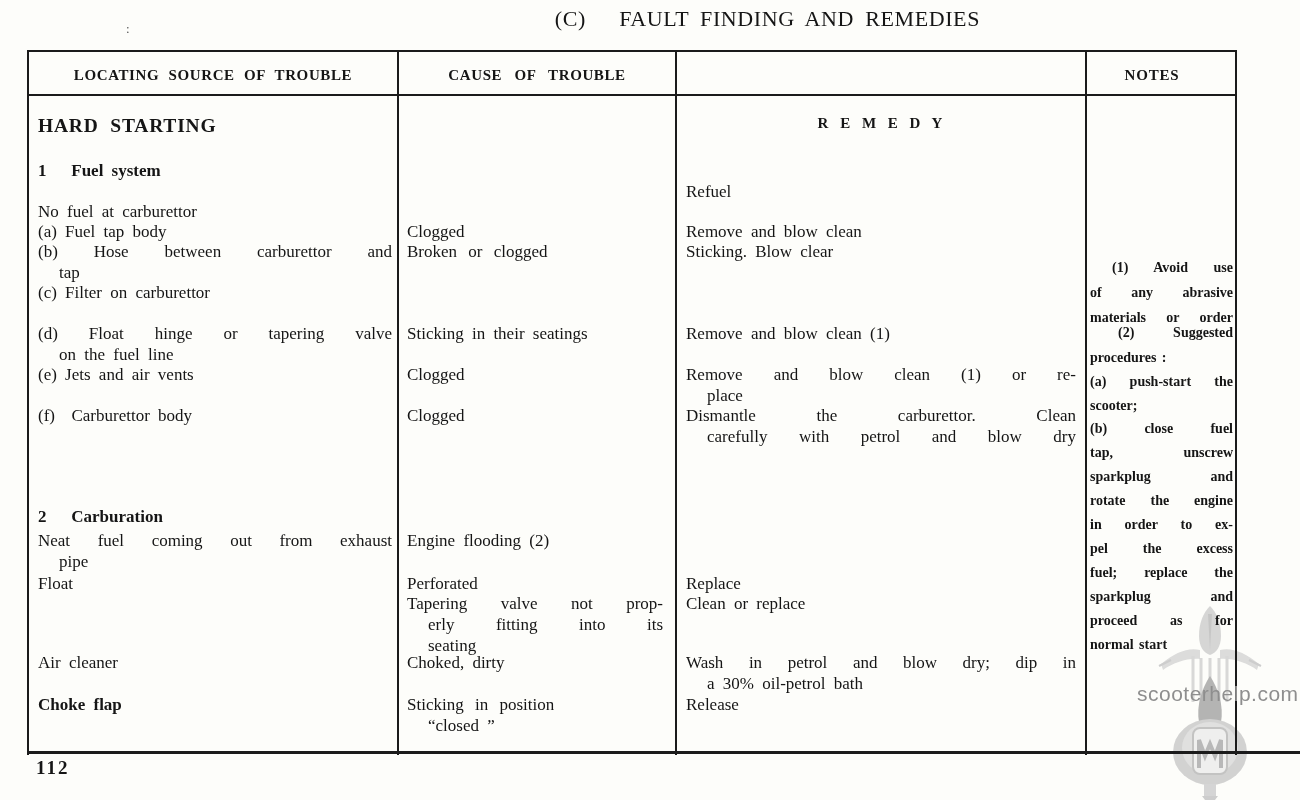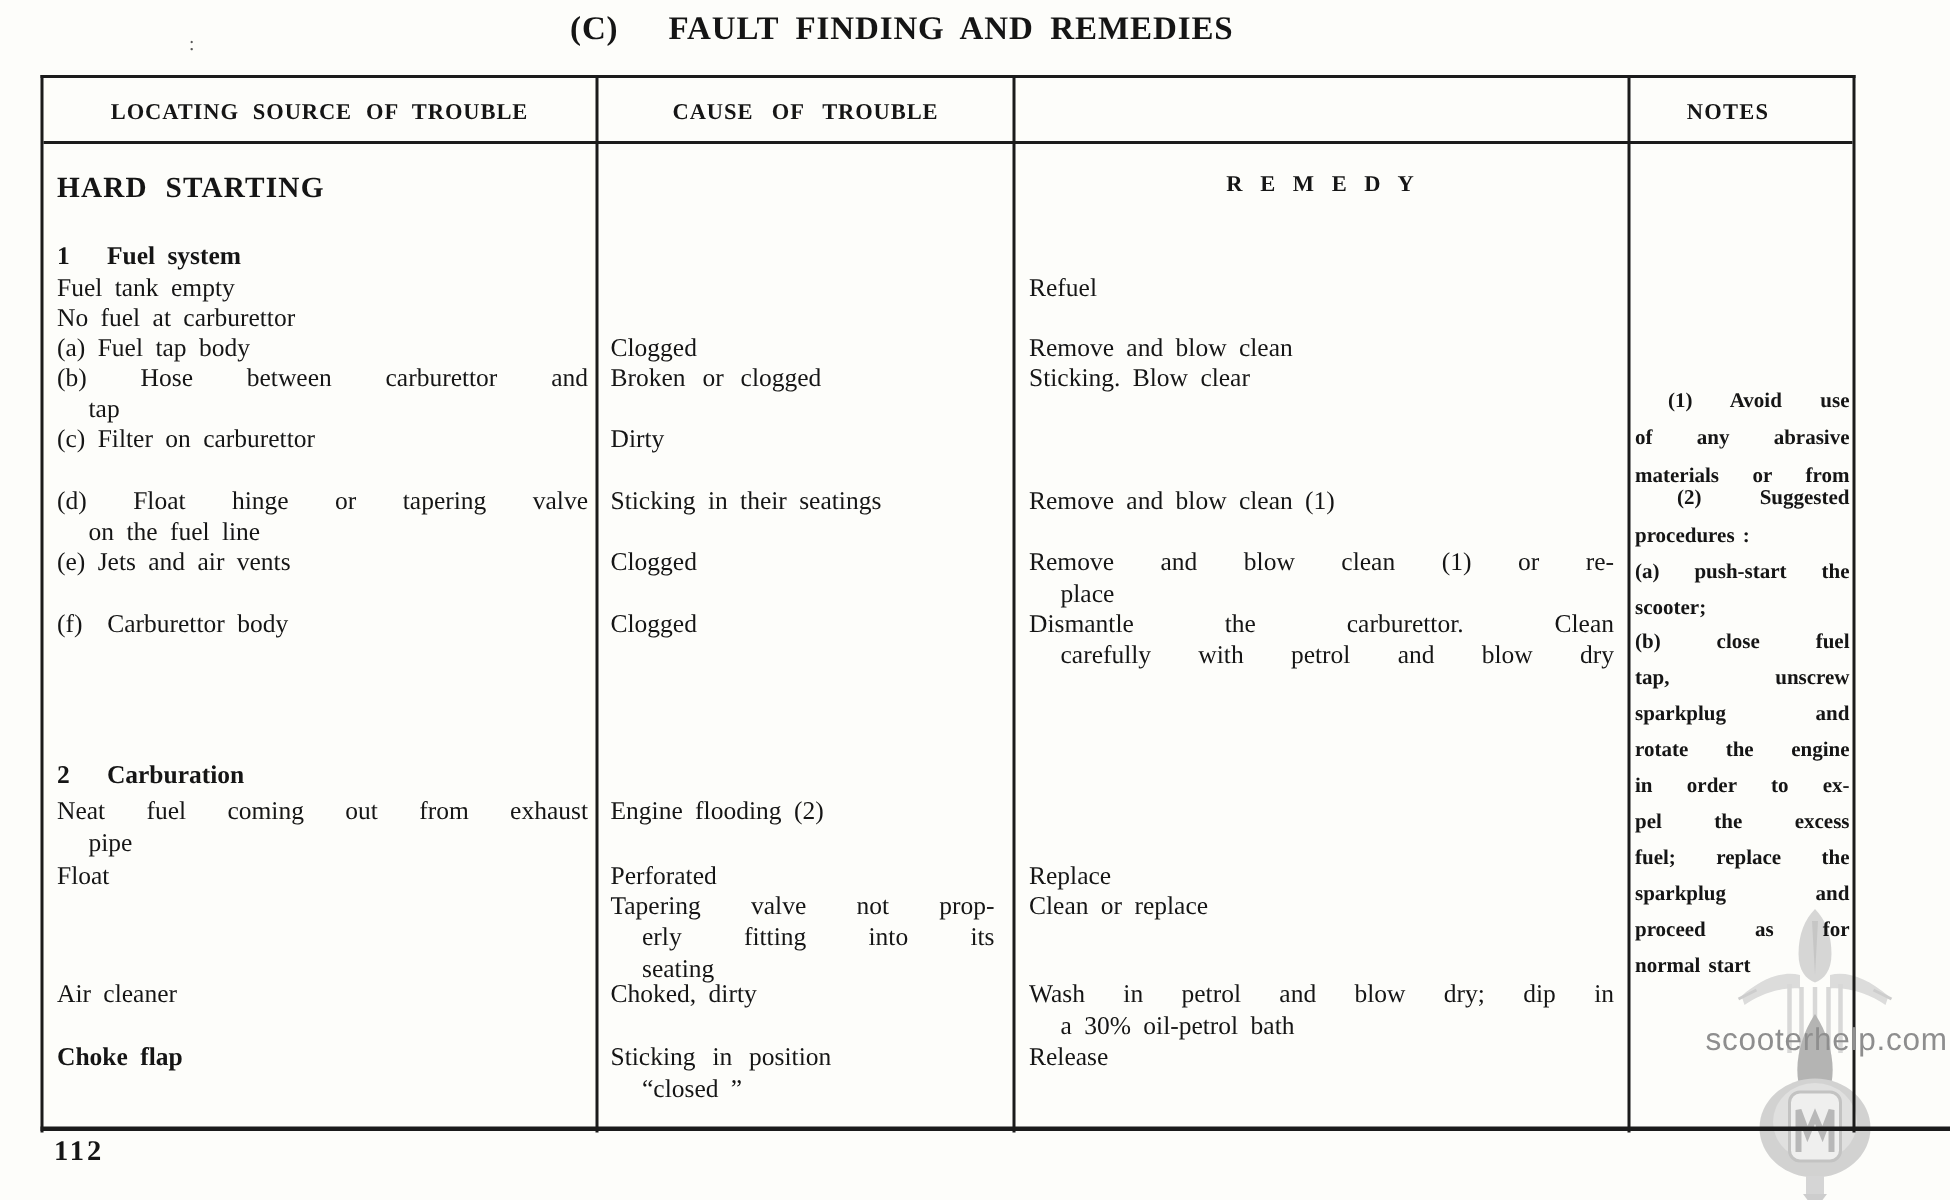--- a/index.html
+++ b/index.html
@@ -1,19 +1,19 @@
 <!DOCTYPE html>
 <html><head>
 <meta charset="utf-8">
 <style>
   html,body{margin:0;padding:0;background:#fff;}
   .page{position:relative;width:1300px;height:800px;background:#fdfdfa;overflow:hidden;
         font-family:"Liberation Serif","DejaVu Serif",serif;color:#151515;}
-  .title{position:absolute;left:380px;top:6px;width:600px;text-align:left;
-         font-size:22px;font-weight:700;letter-spacing:.6px;word-spacing:5px;}
+  .title{position:absolute;left:380px;top:6px;width:600px;text-align:right;
+         font-size:22px;font-weight:400;letter-spacing:.6px;word-spacing:5px;}
   .artifact{position:absolute;left:126px;top:21px;font-size:13px;color:#555;}
   
   .tbl{position:absolute;left:27px;top:50px;width:1206px;height:703px;
        border:2.5px solid #1b1b1b;border-bottom:none;z-index:2;}
   .bottomline{position:absolute;left:27px;top:751px;width:1273px;height:2.5px;background:#1b1b1b;z-index:3;}
   .vd{position:absolute;top:0;bottom:0;width:2px;background:#1b1b1b;}
   .hd-line{position:absolute;left:0;right:0;top:42px;height:2px;background:#1b1b1b;}
   .hcell{position:absolute;top:15px;text-align:center;font-weight:700;font-size:15px;letter-spacing:.6px;}
   .h1{left:0;width:368px;word-spacing:5px;}
   .h2{left:370px;width:276px;word-spacing:8px;}
@@ -79,21 +79,20 @@
 
     <div class="hcell h1">LOCATING SOURCE OF TROUBLE</div>
     <div class="hcell h2">CAUSE OF TROUBLE</div>
     <div class="hcell h3">R E M E D Y</div>
     <div class="hcell h4">NOTES</div>
 
     <div style="position:absolute;left:0;top:44px;right:0;bottom:0;">
 
       <div class="entry c1 head" style="top:19px">HARD STARTING</div>
       <div class="entry c1 bold" style="top:64px">1&nbsp;&nbsp; Fuel system</div>
-      <div class="entry c1" style="top:85px">Fuel tank empty</div>
       <div class="entry c1" style="top:105px">No fuel at carburettor</div>
       <div class="entry c1" style="top:125px">(a) Fuel tap body</div>
       <div class="entry c1" style="top:145px">
         <div class="j">(b) Hose between carburettor and</div>
         <div class="ind">tap</div>
       </div>
       <div class="entry c1" style="top:186px">(c) Filter on carburettor</div>
       <div class="entry c1" style="top:227px">
         <div class="j">(d) Float hinge or tapering valve</div>
         <div class="ind">on the fuel line</div>
@@ -104,21 +103,20 @@
       <div class="entry c1" style="top:434px">
         <div class="j">Neat fuel coming out from exhaust</div>
         <div class="ind">pipe</div>
       </div>
       <div class="entry c1" style="top:477px">Float</div>
       <div class="entry c1" style="top:556px">Air cleaner</div>
       <div class="entry c1 bold" style="top:598px">Choke flap</div>
 
       <div class="entry c2" style="top:125px">Clogged</div>
       <div class="entry c2 ws" style="top:145px">Broken or clogged</div>
-      <div class="entry c2" style="top:186px">Dirty</div>
       <div class="entry c2" style="top:227px">Sticking in their seatings</div>
       <div class="entry c2" style="top:268px">Clogged</div>
       <div class="entry c2" style="top:309px">Clogged</div>
       <div class="entry c2" style="top:434px">Engine flooding (2)</div>
       <div class="entry c2" style="top:477px">Perforated</div>
       <div class="entry c2" style="top:497px">
         <div class="j">Tapering valve not prop-</div>
         <div class="j ind">erly fitting into its</div>
         <div class="ind">seating</div>
       </div>
@@ -144,21 +142,21 @@
       <div class="entry c3" style="top:497px">Clean or replace</div>
       <div class="entry c3" style="top:556px">
         <div class="j">Wash in petrol and blow dry; dip in</div>
         <div class="ind">a 30% oil-petrol bath</div>
       </div>
       <div class="entry c3" style="top:598px">Release</div>
 
       <div class="entry c4" style="top:131px;line-height:25px">
         <div class="j indn">(1) Avoid use</div>
         <div class="j">of any abrasive</div>
-        <div class="j">materials or from</div>
+        <div class="j">materials or order</div>
       </div>
       <div class="entry c4" style="top:224px;line-height:25px">
         <div class="j indn2">(2) Suggested</div>
         <div>procedures :</div>
       </div>
       <div class="entry c4" style="top:274px;line-height:24px">
         <div class="j">(a) push-start the</div>
         <div>scooter;</div>
       </div>
       <div class="entry c4" style="top:321px;line-height:24px">

